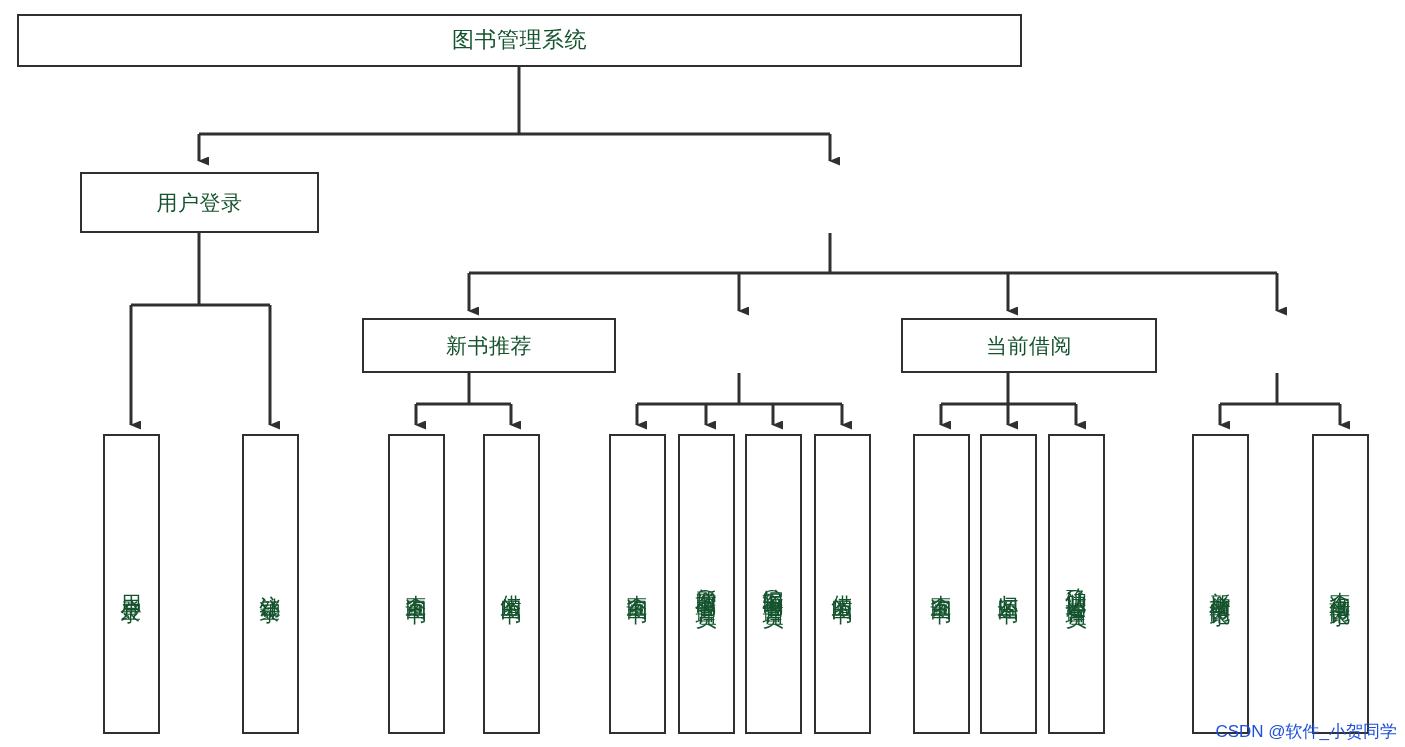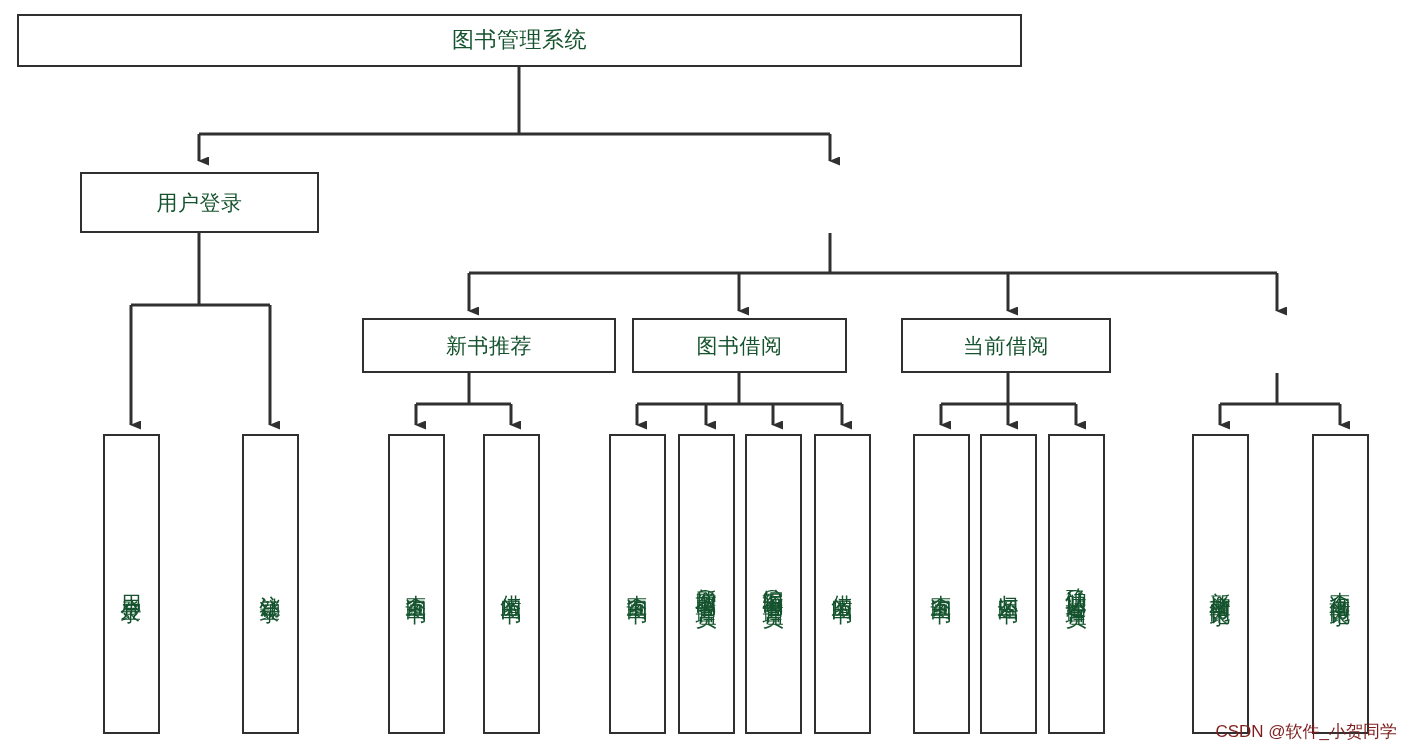--- a/index.html
+++ b/index.html
@@ -61,21 +61,21 @@
     font-size: 21px;
     letter-spacing: 3px;
     line-height: 1;
     white-space: nowrap;
   }
   #watermark {
     position: absolute;
     right: 8px;
     bottom: 4px;
     font-size: 17px;
-    color: #7f1d1d;
+    color: #1d4ed8;
     white-space: nowrap;
     font-family: "Liberation Sans", "DejaVu Sans", sans-serif;
   }
 </style>
 </head>
 <body>
 
 <div id="canvas">
 
   <svg id="wires" viewBox="0 0 1405 747" xmlns="http://www.w3.org/2000/svg">
@@ -132,24 +132,21 @@
     <span class="label">图书管理系统</span>
   </div>
 
   <div class="node h" style="left:80px; top:172px; width:239px; height:61px;">
     <span class="label">用户登录</span>
   </div>
 
   <div class="node h" style="left:362px; top:318px; width:254px; height:55px;">
     <span class="label">新书推荐</span>
   </div>
-  <div class="node h" style="left:632px; top:318px; width:215px; height:55px;">
-    <span class="label">图书借阅</span>
-  </div>
-  <div class="node h" style="left:901px; top:318px; width:210px; height:55px;">
+  <div class="node h" style="left:901px; top:318px; width:256px; height:55px;">
     <span class="label">当前借阅</span>
   </div>
 
   <div class="node v" style="left:103px; top:434px; width:57px; height:300px;">
     <span class="label">用户登录</span>
   </div>
   <div class="node v" style="left:242px; top:434px; width:57px; height:300px;">
     <span class="label">注销登录</span>
   </div>
 

